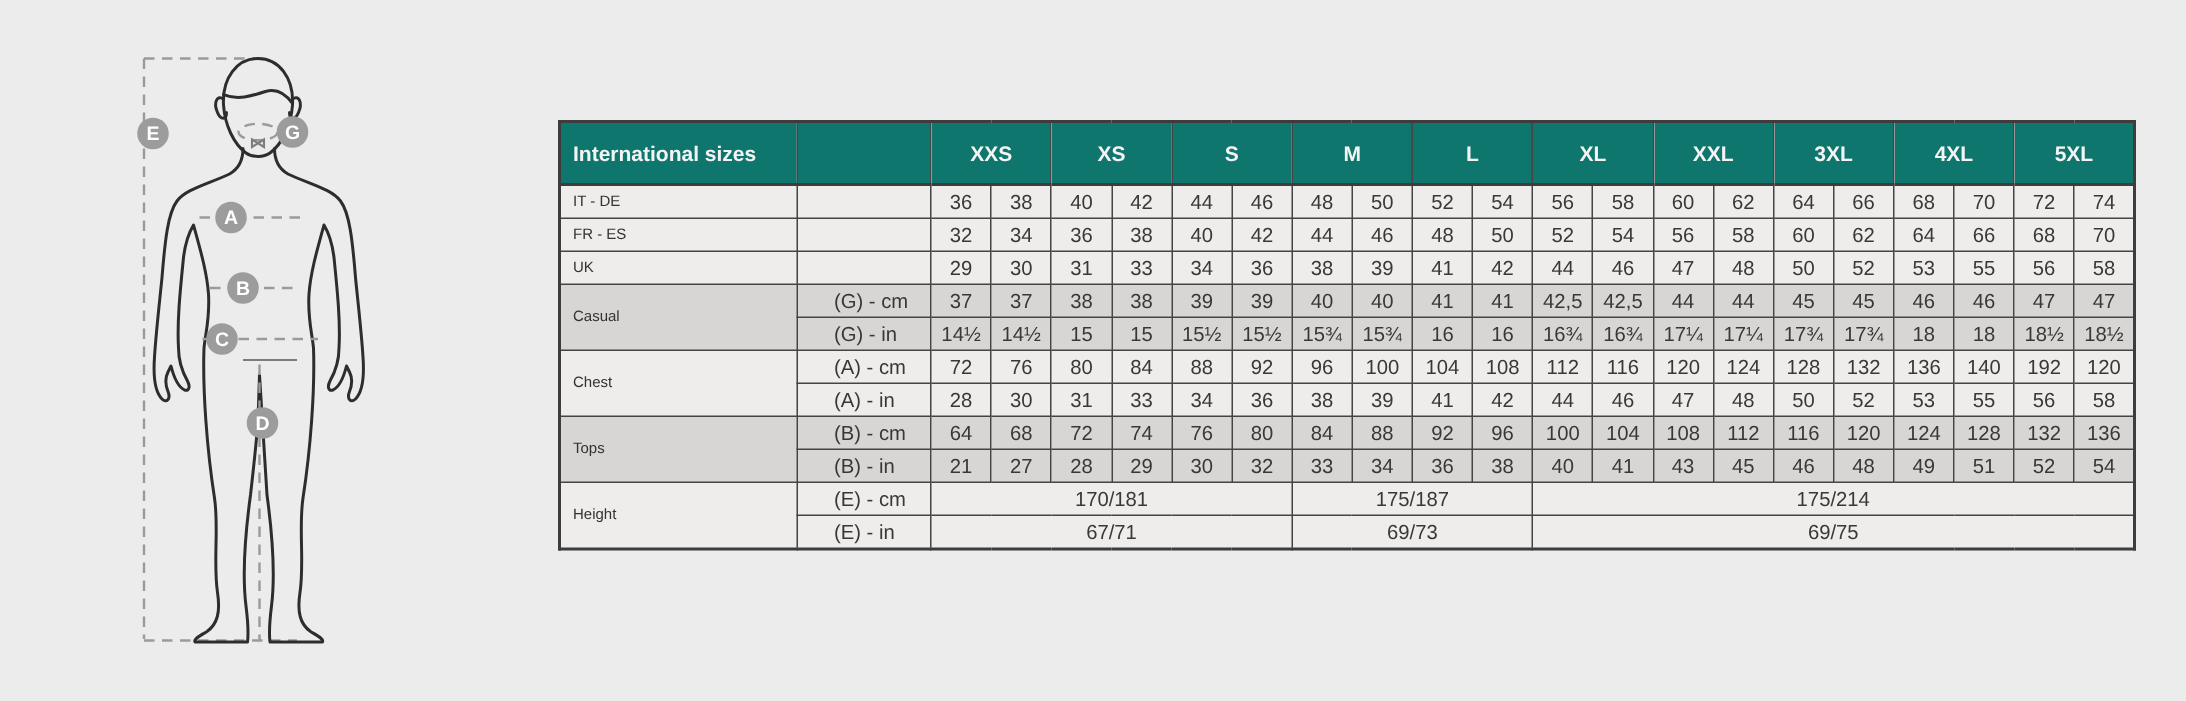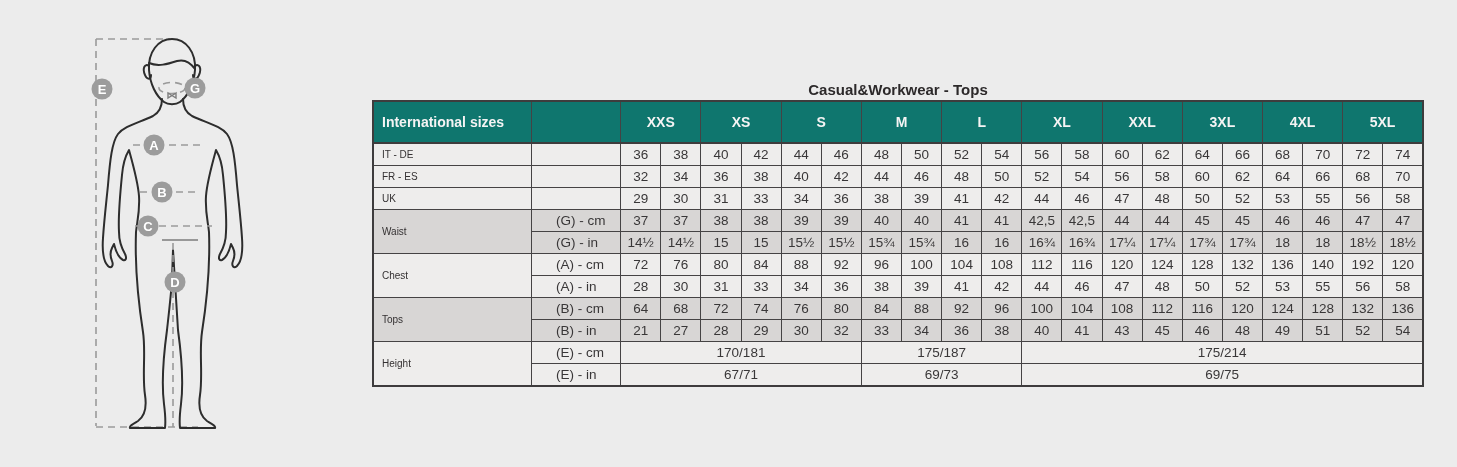--- a/index.html
+++ b/index.html
@@ -132,21 +132,20 @@
         <circle cx="112" cy="192" r="10.5" class="marker-circle"></circle>
         <text x="112" y="196.5" class="marker-letter">B</text>
         <circle cx="98" cy="226" r="10.5" class="marker-circle"></circle>
         <text x="98" y="230.5" class="marker-letter">C</text>
         <circle cx="125" cy="282" r="10.5" class="marker-circle"></circle>
         <text x="125" y="286.5" class="marker-letter">D</text>
       </g>
   </svg>
 
   <div class="table-wrap">
-    <div class="chart-title">Casual&amp;Workwear - Tops</div>
     <table>
       <colgroup id="cols">
           <col style="width: 158px;">
           <col style="width: 89px;">
           <col style="width: 40px;">
           <col style="width: 40px;">
           <col style="width: 40px;">
           <col style="width: 40px;">
           <col style="width: 40px;">
           <col style="width: 40px;">
@@ -248,21 +247,21 @@
             <td class="value">47</td>
             <td class="value">48</td>
             <td class="value">50</td>
             <td class="value">52</td>
             <td class="value">53</td>
             <td class="value">55</td>
             <td class="value">56</td>
             <td class="value">58</td>
           </tr>
           <tr class="shaded">
-            <th class="row-label" rowspan="2">Waist</th>
+            <th class="row-label" rowspan="2">Casual</th>
             <td class="unit">(G) - cm</td>
             <td class="value">37</td>
             <td class="value">37</td>
             <td class="value">38</td>
             <td class="value">38</td>
             <td class="value">39</td>
             <td class="value">39</td>
             <td class="value">40</td>
             <td class="value">40</td>
             <td class="value">41</td>

